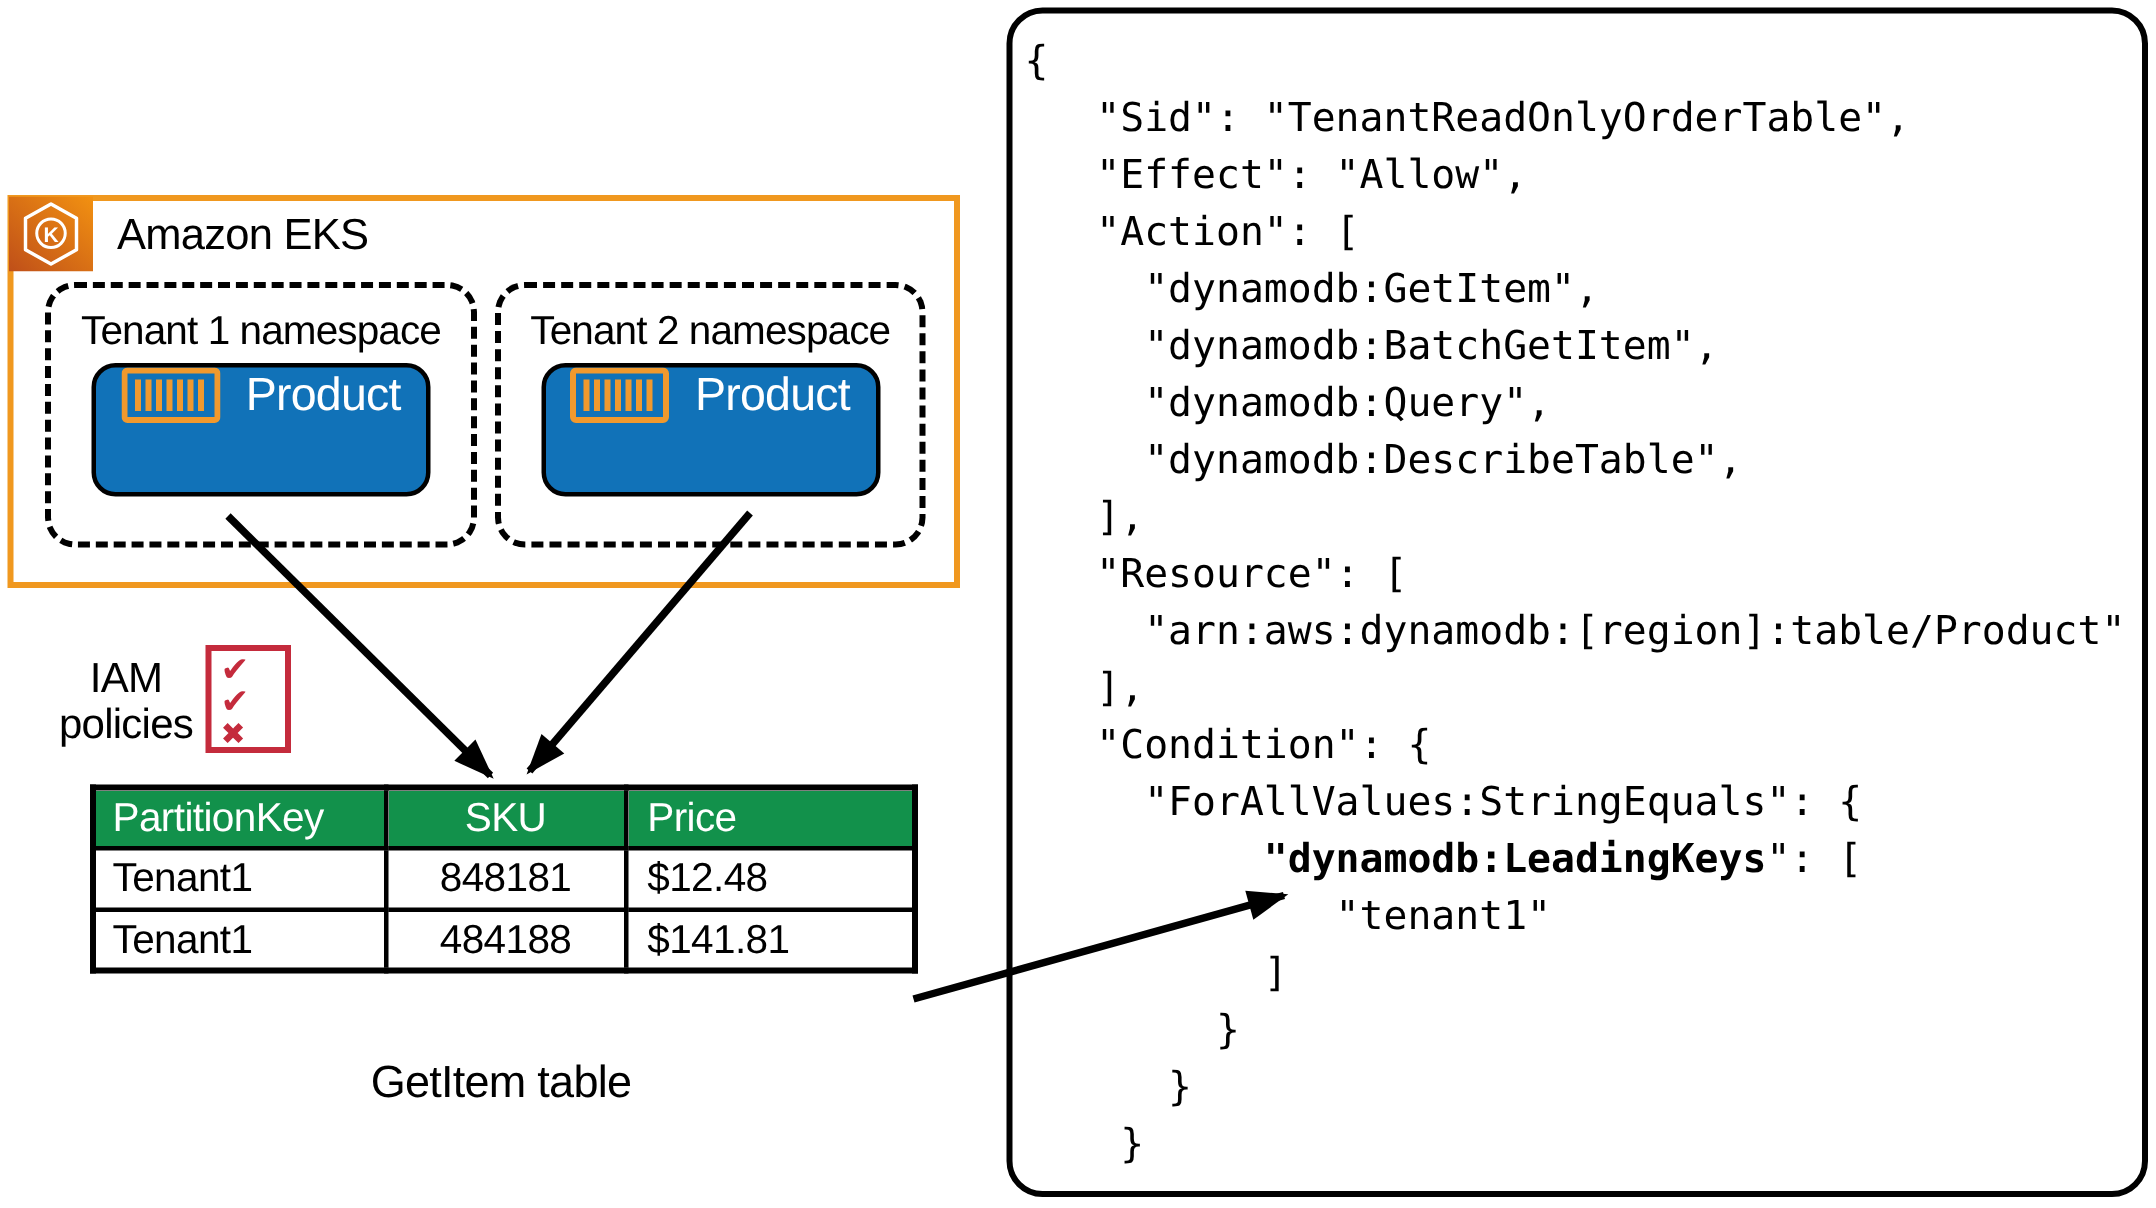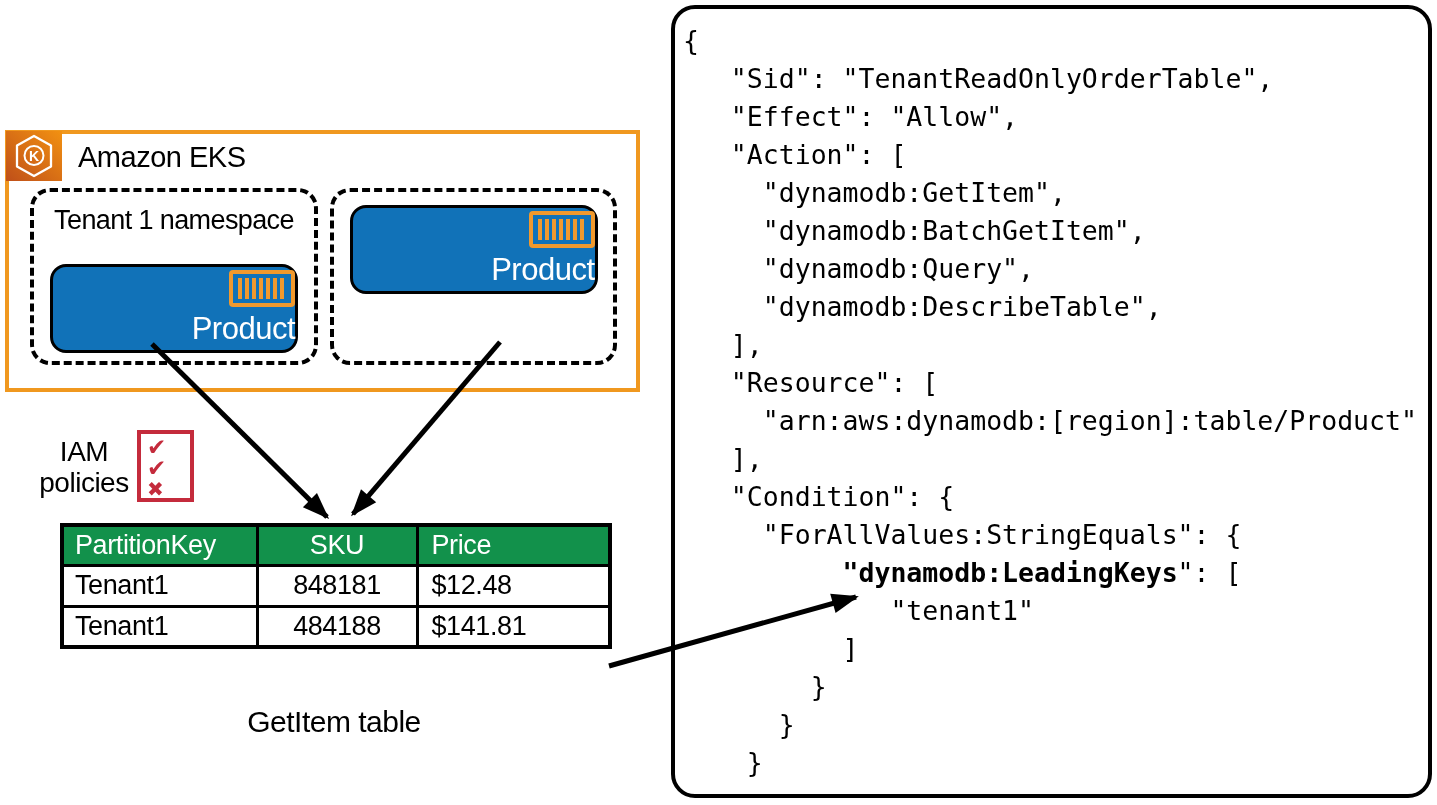--- a/index.html
+++ b/index.html
@@ -12,30 +12,30 @@
 
   
   .eks-box { left:5px; top:130px; width:635px; height:262px; border:4px solid #F0981F; background:#fff; }
   .eks-icon { left:6px; top:131px; width:56px; height:50px; }
   .eks-title { left:78px; top:141px; font-size:29px; font-weight:normal; letter-spacing:-0.5px; }
 
   
   .ns-box {
     border:4px dashed #000; border-radius:20px;
     display:flex; flex-direction:column; align-items:center;
-    padding-top:13px; row-gap:28px; background:transparent;
+    padding-top:13px; row-gap:6px; background:transparent;
   }
   .ns1 { left:30px; top:188px; width:288px; height:177px; }
   .ns2 { left:330px; top:188px; width:287px; height:177px; }
   .ns-label { font-size:27px; letter-spacing:-0.6px; white-space:nowrap; }
 
   
   .pod {
-    width:248px; height:89px; background:#1172B8; border:3.5px solid #000; border-radius:16px;
-    display:flex; align-items:flex-end; justify-content:center; column-gap:17px;flex-direction:column;
+    width:226px; height:89px; background:#1172B8; border:3.5px solid #000; border-radius:16px;
+    display:flex; align-items:flex-start; justify-content:center; column-gap:17px;
   }
   .pod-label { color:#fff; font-size:31px; letter-spacing:-0.5px; }
 
   
   .iam-label { left:32px; top:436px; width:104px; text-align:center; font-size:28px; line-height:31px; letter-spacing:-0.5px; }
   .iam-icon { left:137px; top:430px; width:57px; height:72px; border:4px solid #C42B3C; background:#fff; padding:3px 0 0 6px; }
   .chk { color:#C42B3C; font-size:23px; line-height:21px; font-weight:bold; font-family:"DejaVu Sans", sans-serif; }
   .chk-x { font-size:20px; }
 
   
@@ -94,20 +94,21 @@
             <rect x="44" y="8" width="4" height="21"></rect>
           <rect x="51" y="8" width="4" height="21"></rect>
         </g>
       </svg>
     </span>
     <span class="pod-label">Product</span>
   </div>
 </div>
 
 <div class="abs ns-box ns2">
+  <div class="ns-label">Tenant 2 namespace</div>
   <div class="pod">
     <span>
       <svg width="66" height="37" viewBox="0 0 66 37">
         <rect x="2" y="2" width="62" height="33" rx="2" fill="none" stroke="#F1992D" stroke-width="4"></rect>
         <g fill="#F1992D">
           <rect x="9" y="8" width="4" height="21"></rect>
             <rect x="16" y="8" width="4" height="21"></rect>
           <rect x="23" y="8" width="4" height="21"></rect>
             <rect x="30" y="8" width="4" height="21"></rect>
           <rect x="37" y="8" width="4" height="21"></rect>

